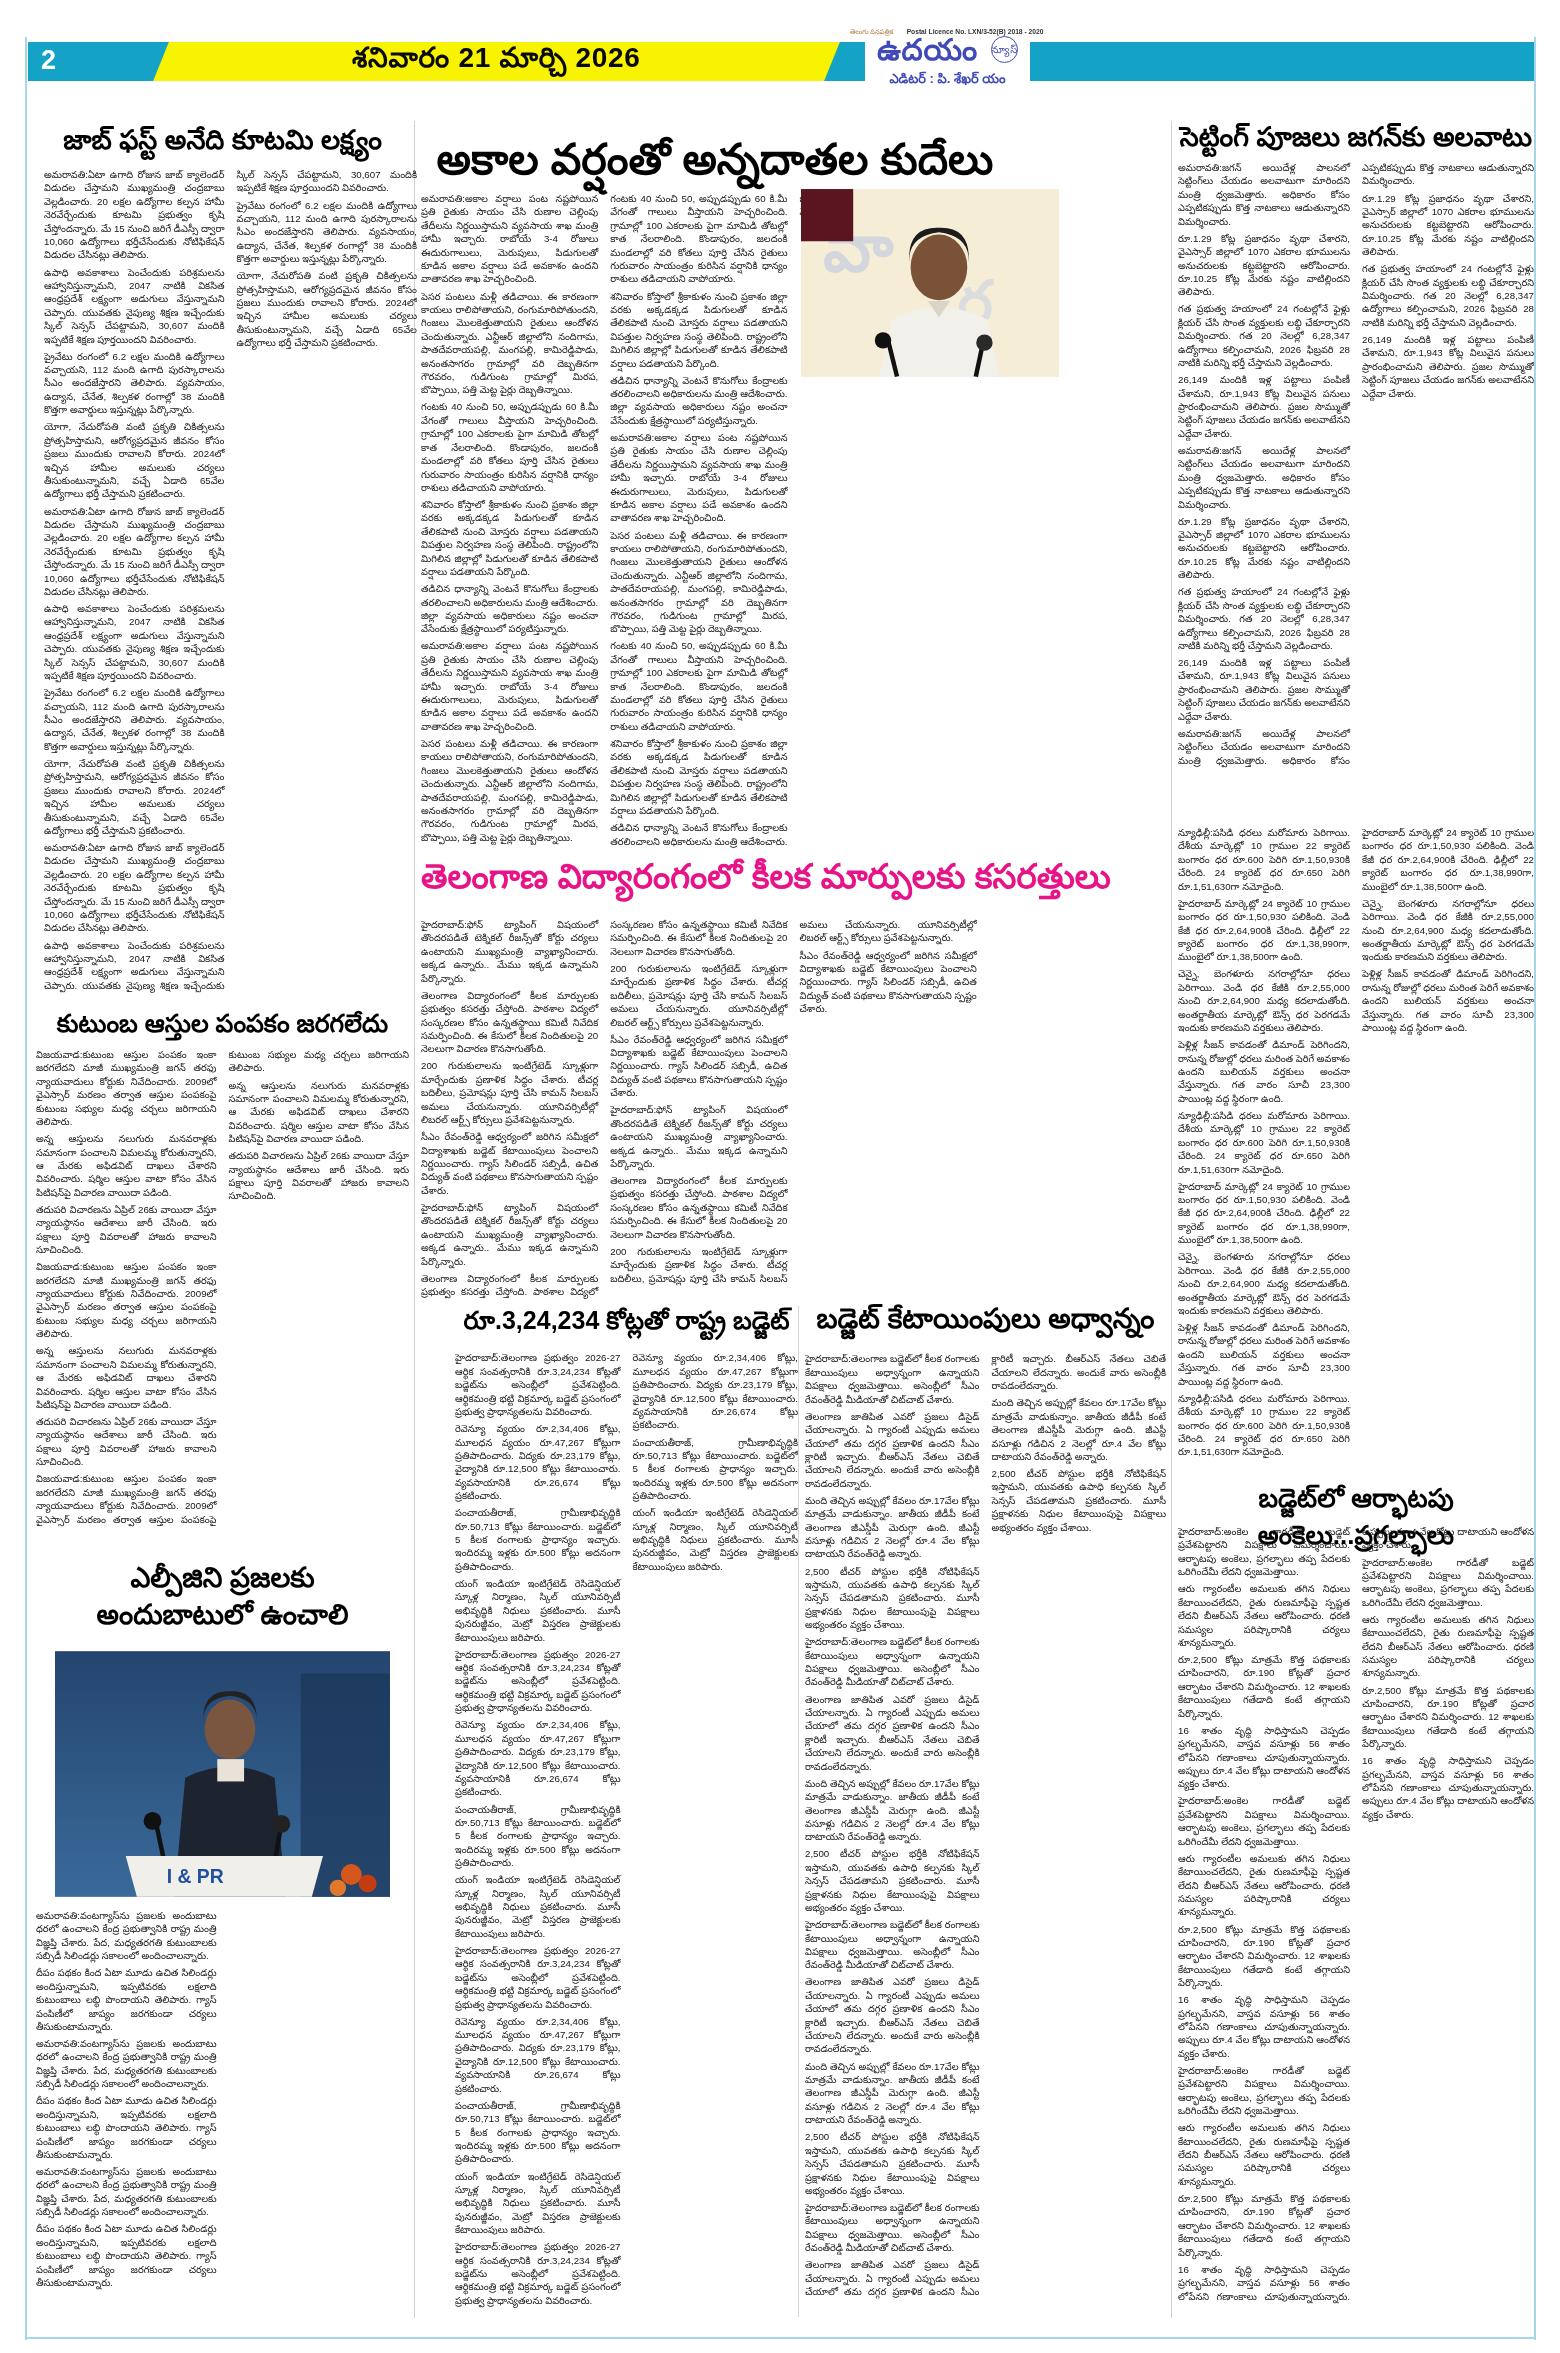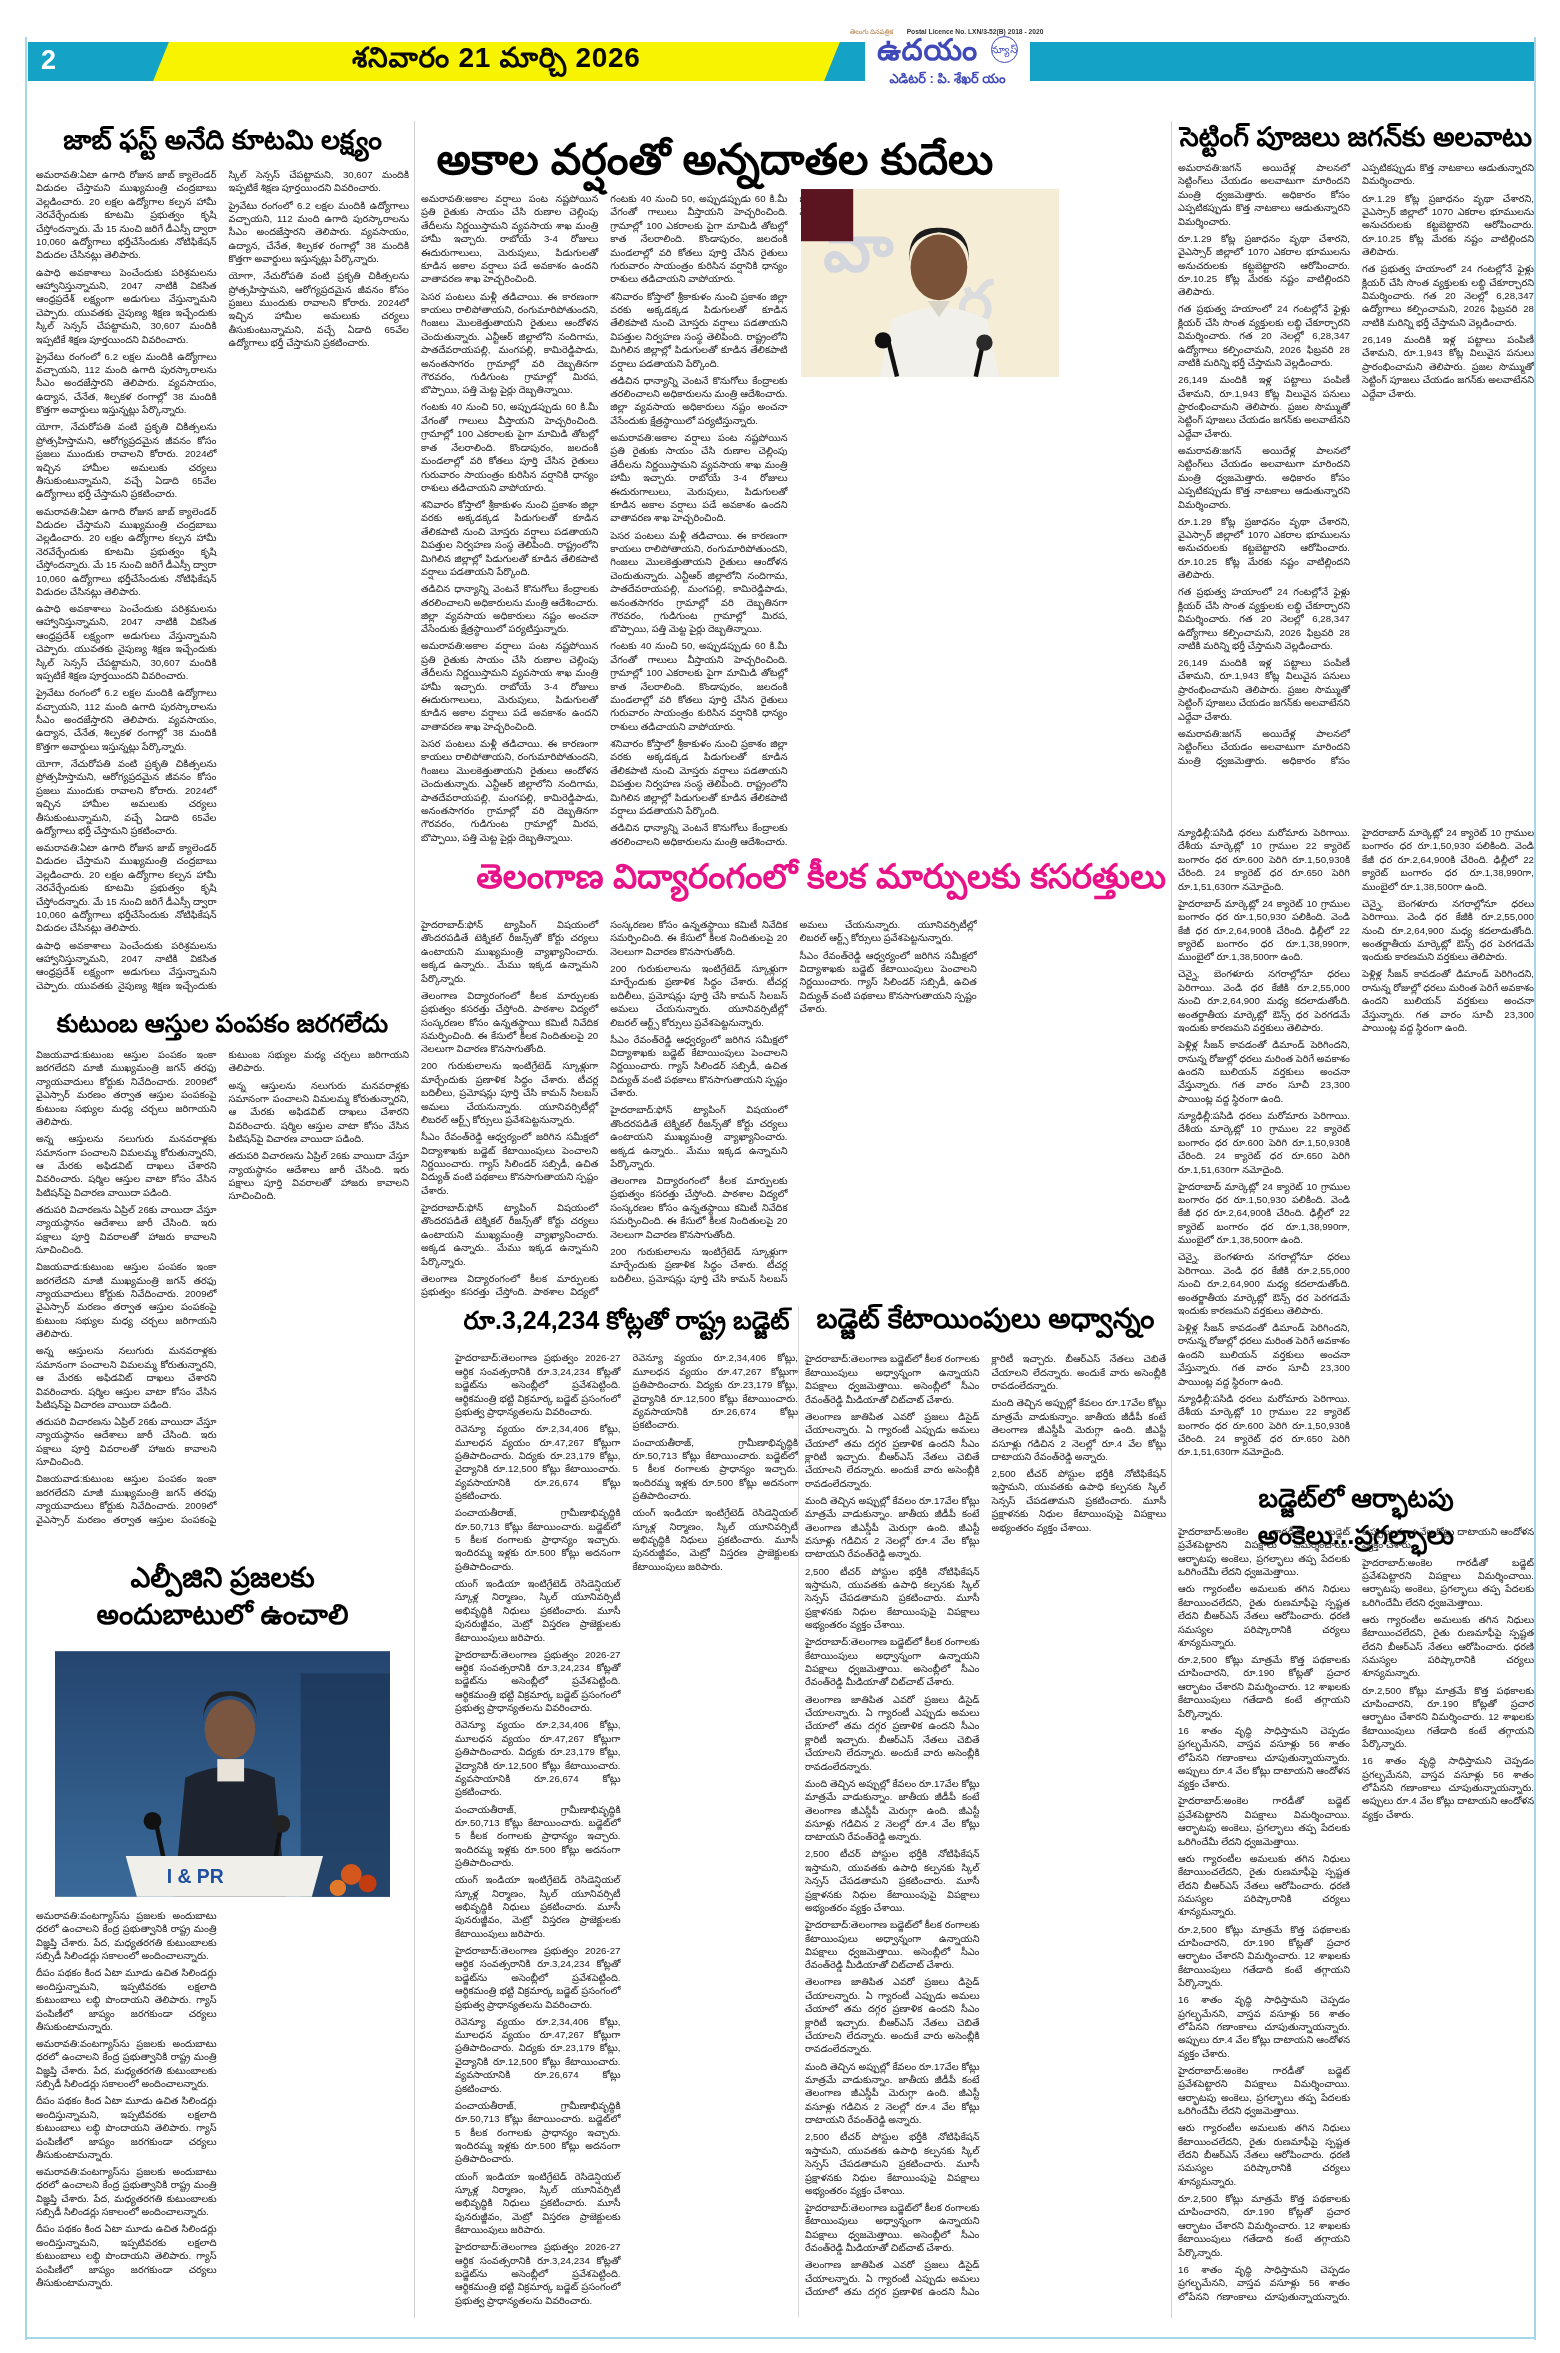--- a/index.html
+++ b/index.html
@@ -33,33 +33,33 @@
   
   .body-text{font-size:9.7px;line-height:13.4px;text-align:justify;color:#151515;column-gap:12px;column-fill:auto;overflow:hidden;}
   .body-text p{margin:0 0 3.7px 0;}
   .cols-2{column-count:2;}
   .cols-4{column-count:4;}
   h1,h2,h3{margin:0;font-weight:bold;color:#000;}
 
   
   .sec-left{position:absolute;left:36px;top:119px;width:373px;height:2199px;}
   .h-left1{position:absolute;left:0;top:6px;width:100%;text-align:center;font-size:27px;}
-  .left-body1{position:absolute;left:0;top:49px;width:100%;height:829px;}
+  .left-body1{position:absolute;left:8px;top:49px;width:100%;height:829px;}
   .h-left2{position:absolute;left:0;top:890px;width:100%;text-align:center;font-size:25px;}
   .left-body2{position:absolute;left:0;top:929px;width:100%;height:493px;}
   .h-left3{position:absolute;left:0;top:1440px;width:100%;text-align:center;font-size:28px;line-height:37px;}
   .photo2{position:absolute;left:18.6px;top:1532px;width:335px;height:246px;}
   .left-body3{position:absolute;left:0;top:1790px;width:100%;height:407px;}
 
   
   .sec-center{position:absolute;left:421px;top:119px;width:745px;height:2199px;}
   .h-main{position:absolute;left:0;top:16.4px;width:100%;padding-right:157px;box-sizing:border-box;text-align:center;font-size:43px;}
   .center-bodyA{position:absolute;left:0;top:73px;width:745px;height:656px;}
   .photo1{position:absolute;left:380px;top:70px;width:258px;height:188px;z-index:2;background:#fff;}
-  .h-edu{position:absolute;left:0;top:738px;width:100%;text-align:right;font-size:34px;color:#e81289;}
+  .h-edu{position:absolute;left:0;top:738px;width:100%;text-align:left;font-size:34px;color:#e81289;}
   .center-bodyB{position:absolute;left:0;top:799px;width:745px;height:383px;}
   .budget-left{position:absolute;left:26px;top:1187px;width:343px;height:1011px;margin-left:8px;}
   .budget-left h2{text-align:center;font-size:25px;margin-bottom:10.4px;}
   .budget-left .body-text{height:961px;}
   .budget-right{position:absolute;left:384px;top:1184px;width:361px;height:1014px;}
   .budget-right h2{text-align:center;font-size:28px;margin-bottom:10.4px;}
   .budget-right .body-text{height:954px;}
 
   
   .sec-right{position:absolute;left:1178px;top:119px;width:356px;height:2199px;}

